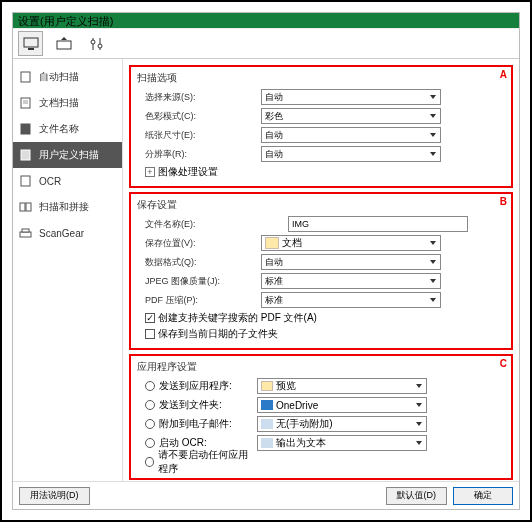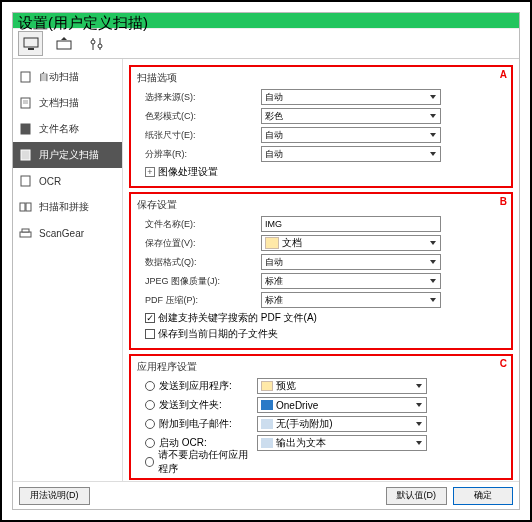--- a/index.html
+++ b/index.html
@@ -1,37 +1,37 @@
 <!DOCTYPE html>
 <html><head>
 <meta charset="utf-8">
 <style>
 * { box-sizing: border-box; margin: 0; padding: 0; font-family: "Microsoft YaHei", sans-serif; font-size: 10px; }
 html, body { width: 532px; height: 522px; }
 .outer { border: 2px solid #000; width: 532px; height: 522px; padding: 5px; background: #fff; position: relative; }
 .window { position: absolute; top: 10px; left: 10px; right: 10px; bottom: 10px; border: 1px solid #bbb; background: #fff; display: flex; flex-direction: column; }
-.titlebar { height: 16px; background: #22c55e; border-bottom: 1px solid #eee; padding: 1px 5px; font-size: 15px; }
+.titlebar { height: 16px; background: #15803d; border-bottom: 1px solid #eee; padding: 1px 5px; font-size: 11px; }
 .toolbar { height: 30px; border-bottom: 1px solid #ccc; display: flex; align-items: center; padding: 0 5px; gap: 8px; }
 .tool-btn { width: 25px; height: 25px; display: flex; align-items: center; justify-content: center; border: 1px solid transparent; cursor: pointer; }
 .tool-btn.active { border: 1px solid #aaa; background: #f0f0f0; }
 .content { flex: 1; display: flex; position: relative; overflow: hidden; }
 .sidebar { width: 110px; border-right: 1px solid #ddd; padding-top: 5px; }
 .side-item { height: 26px; display: flex; align-items: center; padding: 0 6px; gap: 6px; cursor: pointer; font-size: 9px; color: #333; }
 .side-item.selected { background: #555; color: #fff; }
 .side-icon { width: 14px; height: 12px; display: inline-flex; align-items: center; justify-content: center; }
 .main { flex: 1; padding: 6px 6px 0 6px; overflow: hidden; position: relative; }
 .sec { border: 2px solid #e00; padding: 4px 6px 6px 6px; margin-bottom: 4px; position: relative; }
 .sec-label { position: absolute; right: 4px; top: 2px; color: #e00; font-weight: bold; font-size: 10px; }
 .sec-title { font-size: 10px; color: #333; margin-bottom: 3px; }
 .row { display: flex; align-items: center; height: 18px; margin-bottom: 1px; gap: 24px; }
 .row-label { width: 100px; padding-left: 8px; font-size: 9px; color: #333; }
 .row-ctrl { flex: 1; max-width: 180px; border-radius: 6px; }
 .select { width: 100%; height: 16px; border: 1px solid #888; background: #fff; position: relative; padding: 0 3px; font-size: 9px; display: flex; align-items: center; }
 .select::after { content: ""; position: absolute; right: 4px; top: 5px; border-left: 3px solid transparent; border-right: 3px solid transparent; border-top: 4px solid #333; }
-.textin { width: 100%; height: 16px; border: 1px solid #888; background: #fff; padding: 0 3px; font-size: 9px; display: flex; align-items: center; }
+.textin { width: 100%; height: 16px; border: 1px solid #888; background: #fff; padding: 0 3px; font-size: 9px; display: flex; align-items: center; margin-left: 27px; }
 .icon-box { width: 14px; height: 12px; background: #ffe9a8; border: 1px solid #cba; margin-right: 3px; display: inline-block; }
 .check-row { display: flex; align-items: center; padding-left: 8px; height: 16px; font-size: 9px; gap: 3px; }
 .cb { width: 10px; height: 10px; border: 1px solid #555; display: inline-flex; align-items: center; justify-content: center; font-size: 8px; }
 .cb.checked::before { content: "✓"; color: #000; font-size: 9px; line-height: 1; }
 .radio { width: 10px; height: 10px; border: 1px solid #555; border-radius: 50%; display: inline-flex; align-items: center; justify-content: center; }
 .radio.on::before { content: ""; width: 4px; height: 4px; background: #000; border-radius: 50%; }
 .plus { width: 10px; height: 10px; border: 1px solid #777; display: inline-flex; align-items: center; justify-content: center; font-size: 9px; color: #555; cursor: pointer; line-height: 1; }
 .app-row { display: flex; align-items: center; height: 18px; margin-bottom: 1px; }
 .app-left { width: 120px; display: flex; align-items: center; gap: 4px; padding-left: 8px; font-size: 9px; }
 .app-right { width: 170px; }

